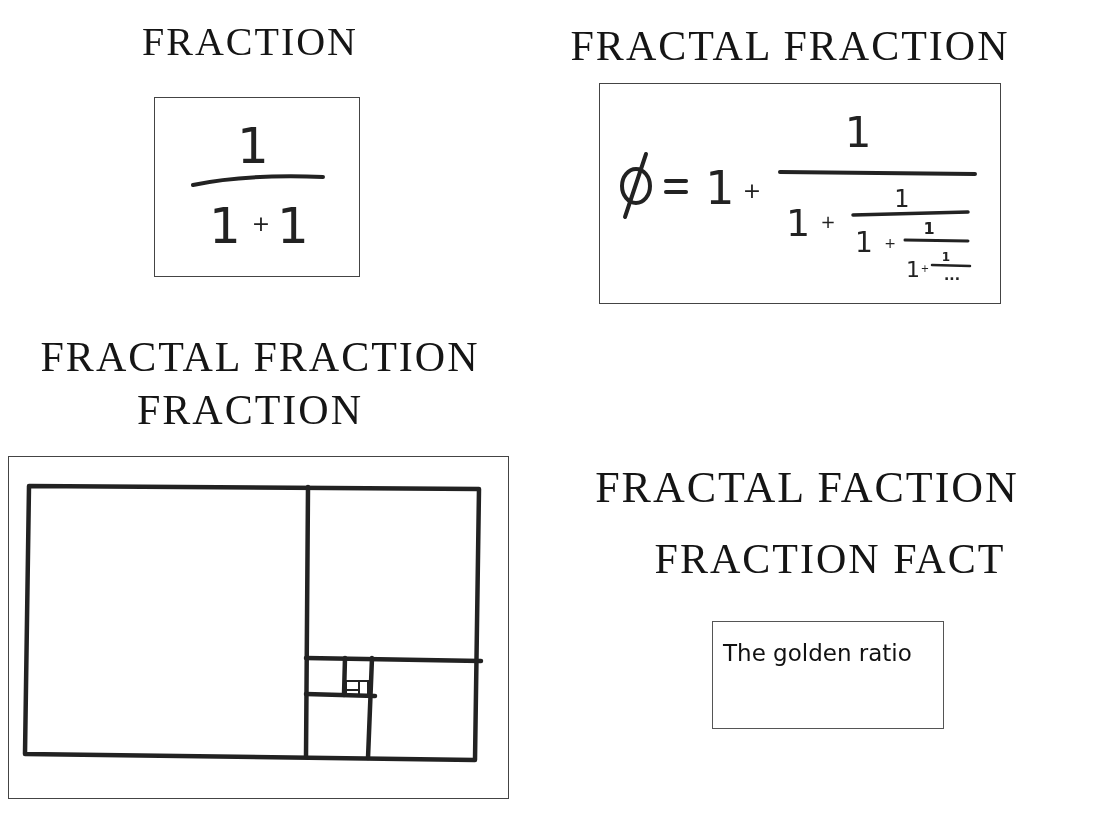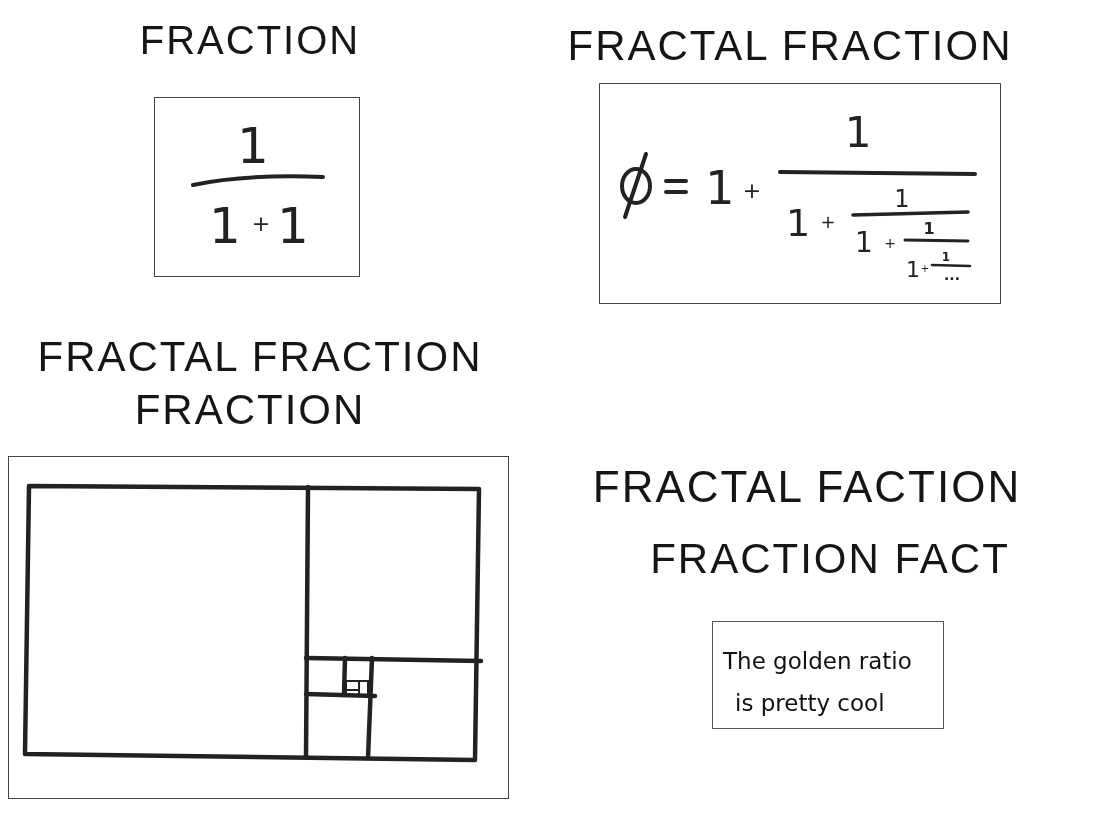--- a/index.html
+++ b/index.html
@@ -1,20 +1,20 @@
 <!DOCTYPE html>
 <html><head>
 <meta charset="utf-8">
 <style>
   html,body{margin:0;padding:0;background:#ffffff;}
   body{width:1100px;height:819px;position:relative;overflow:hidden;font-family:"DejaVu Sans",sans-serif;color:#1c1c1c;}
-  .title{position:absolute;font-family:Liberation Sans, sans-serif;font-weight:normal;letter-spacing:2px;color:#151515;text-align:center;white-space:nowrap;}
+  .title{position:absolute;font-family:Liberation Serif, serif;font-weight:normal;letter-spacing:2px;color:#151515;text-align:center;white-space:nowrap;}
   .panel{position:absolute;border:1px solid #444;background:#fff;box-sizing:border-box;}
   svg{display:block;}
-  .note{position:absolute;border:1px solid #555;background:#fff;box-sizing:border-box;font-family:"DejaVu Sans",sans-serif;font-size:25px;line-height:42px;color:#111;padding:18px 10px;}
+  .note{position:absolute;border:1px solid #555;background:#fff;box-sizing:border-box;font-family:"DejaVu Sans",sans-serif;font-size:25px;line-height:42px;color:#111;padding:10px 10px;}
   .note div{white-space:nowrap;}
 </style>
 </head>
 <body>
 
 <div class="title" style="left:130px;top:18px;width:240px;font-size:40px;">FRACTION</div>
 <div class="panel" style="left:154px;top:97px;width:206px;height:180px;">
   <svg width="204" height="178" viewBox="0 0 204 178">
     <text x="98" y="65" font-size="50" text-anchor="middle" fill="#222" font-family="DejaVu Sans, sans-serif">1</text>
     <path d="M38 87 Q 90 76 168 79" stroke="#222" stroke-width="4" fill="none" stroke-linecap="round"></path>
@@ -80,14 +80,13 @@
       <line x1="350" y1="224" x2="350" y2="238"></line>
       <line x1="337" y1="233" x2="350" y2="233"></line>
     </g>
   </svg>
 </div>
 
 <div class="title" style="left:582px;top:462px;width:450px;font-size:44px;">FRACTAL FACTION</div>
 <div class="title" style="left:650px;top:535px;width:360px;font-size:42px;">FRACTION FACT</div>
 <div class="note" style="left:712px;top:621px;width:232px;height:108px;">
   <div style="font-size:23px;">The golden ratio</div>
-  <div style="font-size:23px;padding-left:12px;">is pretty cool</div>
 </div>
 
 </body></html>

